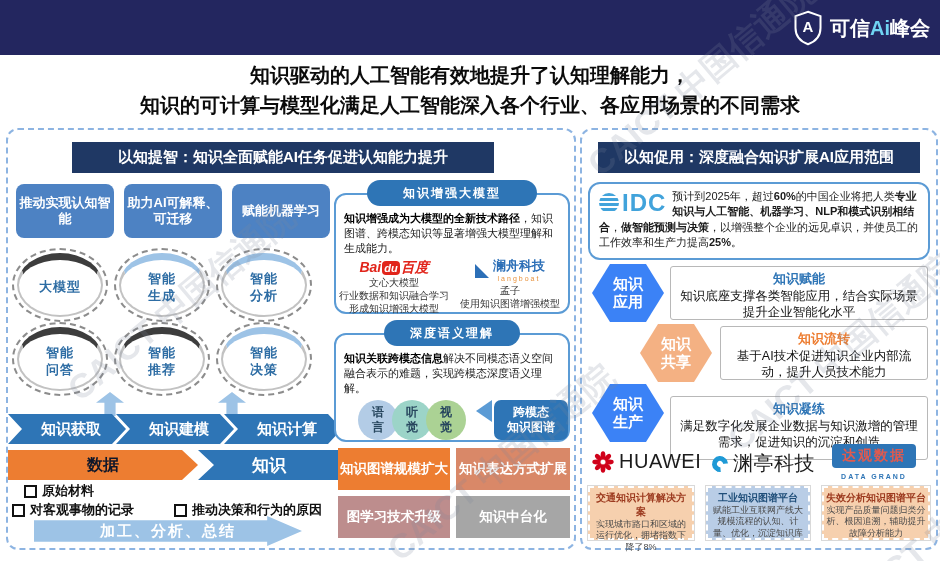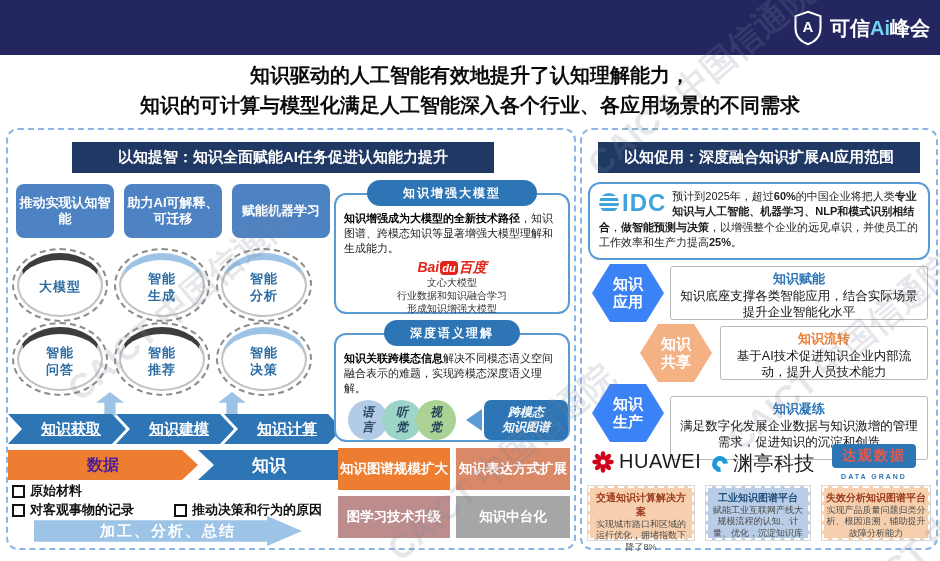--- a/index.html
+++ b/index.html
@@ -27,22 +27,22 @@
            text-align:center;padding:2px;box-sizing:border-box;line-height:1.25;}
   .badge{position:absolute;width:92px;height:70px;border:2px dashed #8c8c8c;border-radius:50%;}
   .badge-inner{position:absolute;inset:3px;background:#fff;border:2px solid #c2c2c2;border-top:7px solid #9dc3e6;
                border-radius:50%;display:flex;align-items:center;justify-content:center;}
   .arc-dark .badge-inner{border-top-color:#3d3d3d;}
   .badge-lbl{color:#2e6da4;font-weight:bold;font-size:13px;text-align:center;line-height:1.25;letter-spacing:1px;}
   .uparrow{position:absolute;width:28px;height:24px;background:#9dc3e6;
            clip-path:polygon(50% 0,100% 45%,70% 45%,70% 100%,30% 100%,30% 45%,0 45%);}
   .chev{position:absolute;top:284px;width:118px;height:30px;background:#2e75b6;color:#fff;font-weight:bold;
         font-size:15px;display:flex;align-items:center;justify-content:center;padding-left:8px;box-sizing:border-box;
-        clip-path:polygon(0 0,calc(100% - 14px) 0,100% 50%,calc(100% - 14px) 100%,0 100%,14px 50%);text-decoration:underline;}
-  .shape-data{position:absolute;left:0;top:320px;width:190px;height:30px;background:#ed7d31;color:#4c1d95;
+        clip-path:polygon(0 0,calc(100% - 14px) 0,100% 50%,calc(100% - 14px) 100%,0 100%,14px 50%);}
+  .shape-data{position:absolute;left:0;top:320px;width:190px;height:30px;background:#ed7d31;color:#0f172a;
         font-weight:bold;font-size:16px;display:flex;align-items:center;justify-content:center;
         clip-path:polygon(0 0,calc(100% - 16px) 0,100% 50%,calc(100% - 16px) 100%,0 100%);}
   .shape-knw{position:absolute;left:190px;top:320px;width:142px;height:30px;background:#2e75b6;color:#fff;
         font-weight:bold;font-size:17px;display:flex;align-items:center;justify-content:center;
         clip-path:polygon(0 0,100% 0,100% 100%,0 100%,16px 50%);}
   .bullet{position:absolute;display:flex;gap:5px;font-size:13px;font-weight:bold;color:#111;line-height:1.1;}
   .sq{width:9px;height:9px;border:2px solid #111;margin-top:1px;flex:none;}
   .proc-arrow{position:absolute;left:26px;top:386px;width:268px;height:30px;background:#9dc3e6;color:#fff;
         font-weight:bold;font-size:15px;display:flex;align-items:center;justify-content:center;letter-spacing:2px;
         clip-path:polygon(0 14%,87% 14%,87% 0,100% 50%,87% 100%,87% 86%,0 86%);}
@@ -55,21 +55,21 @@
   .logos{display:flex;margin-top:2px;}
   .logo-col{flex:1;text-align:center;font-size:10px;color:#333;line-height:1.3;}
   .baidu-mark{font-weight:bold;font-style:italic;font-size:14px;color:#e1251b;}
   .baidu-du{display:inline-block;background:#e1251b;color:#fff;border-radius:4px;padding:0 2px;font-size:11px;margin:0 1px;}
   .lb-row{display:flex;align-items:center;justify-content:center;gap:4px;}
   .lb-tri{width:0;height:0;border-bottom:14px solid #2c6fb7;border-right:14px solid transparent;}
   .lb-name{color:#2c6fb7;font-weight:bold;font-size:13px;}
   .lb-sub{color:#e8923c;font-size:7px;letter-spacing:2px;}
   .circ{width:40px;height:40px;border-radius:50%;display:flex;align-items:center;justify-content:center;flex:none;}
   .circ span{width:15px;font-size:12px;font-weight:bold;color:#27465e;line-height:1.2;word-break:break-all;text-align:center;}
-  .sem-row{display:flex;align-items:center;margin-top:4px;padding-left:12px;font-style:italic;}
+  .sem-row{display:flex;align-items:flex-start;margin-top:4px;padding-left:22px;}
   .l-arrow{width:0;height:0;border-top:11px solid transparent;border-bottom:11px solid transparent;
            border-right:16px solid #5b9bd5;margin-left:10px;}
   .kg-box{width:84px;height:40px;background:#2e75b6;border-radius:7px;color:#fff;font-weight:bold;font-size:12px;
           display:flex;flex-direction:column;align-items:center;justify-content:center;line-height:1.25;margin-left:2px;}
   .trend{position:absolute;width:112px;height:42px;color:#fff;font-weight:bold;font-size:13.5px;
          display:flex;align-items:center;justify-content:center;text-align:center;line-height:1.3;padding:2px;box-sizing:border-box;}
   
   .idc-box{position:absolute;left:6px;top:52px;width:342px;height:78px;border:2px solid #5b9bd5;border-radius:12px;
            box-sizing:border-box;padding:5px 9px;font-size:11px;line-height:1.4;color:#1a1a1a;}
   .idc-logo{float:left;display:flex;align-items:center;gap:3px;margin:2px 6px 0 0;}
@@ -179,21 +179,21 @@
     <div class="uparrow" style="left:88px;top:262px;"></div>
     <div class="uparrow" style="left:210px;top:262px;"></div>
 
     <div class="chev" style="left:0;">知识获取</div>
     <div class="chev" style="left:108px;">知识建模</div>
     <div class="chev" style="left:216px;">知识计算</div>
 
     <div class="shape-data">数据</div>
     <div class="shape-knw">知识</div>
 
-    <div class="bullet" style="left:4px;top:354px;">
+    <div class="bullet" style="left:16px;top:354px;">
         <span class="sq"></span>
         <span>原始材料</span>
       </div>
     <div class="bullet" style="left:4px;top:373px;">
         <span class="sq"></span>
         <span>对客观事物的记录</span>
       </div>
     <div class="bullet" style="left:166px;top:373px;align-items:center;">
         <span class="sq"></span>
         <span>推动决策和行为的原因</span>
@@ -203,20 +203,31 @@
 
     <div class="pill" style="left:359px;top:50px;width:170px;height:26px;">知识增强大模型</div>
     <div class="rnd-box" style="left:326px;top:63px;width:236px;height:121px;">
       <div class="desc"><b>知识增强成为大模型的全新技术路径</b><span>，知识图谱、跨模态知识等显著增强大模型理解和生成能力。</span></div>
       <div class="logos">
         <div class="logo-col">
           <div class="baidu-mark"><span>Bai</span><span class="baidu-du">du</span><span>百度</span></div>
           <div>文心大模型</div>
           <div>行业数据和知识融合学习</div>
           <div>形成知识增强大模型</div>
+        </div>
+        <div class="logo-col">
+          <div class="lb-row">
+            <div class="lb-tri"></div>
+            <div>
+                <div class="lb-name">澜舟科技</div>
+                <div class="lb-sub">langboat</div>
+              </div>
+          </div>
+          <div>孟子</div>
+          <div>使用知识图谱增强模型</div>
         </div>
       </div>
     </div>
 
     <div class="pill" style="left:376px;top:190px;width:136px;height:26px;">深度语义理解</div>
     <div class="rnd-box" style="left:326px;top:203px;width:236px;height:109px;">
       <div class="desc"><b>知识关联跨模态信息</b><span>解决不同模态语义空间融合表示的难题，实现跨模态深度语义理解。</span></div>
       <div class="sem-row">
         <div class="circ" style="background:#b3cce6;">
             <span>语言</span>

